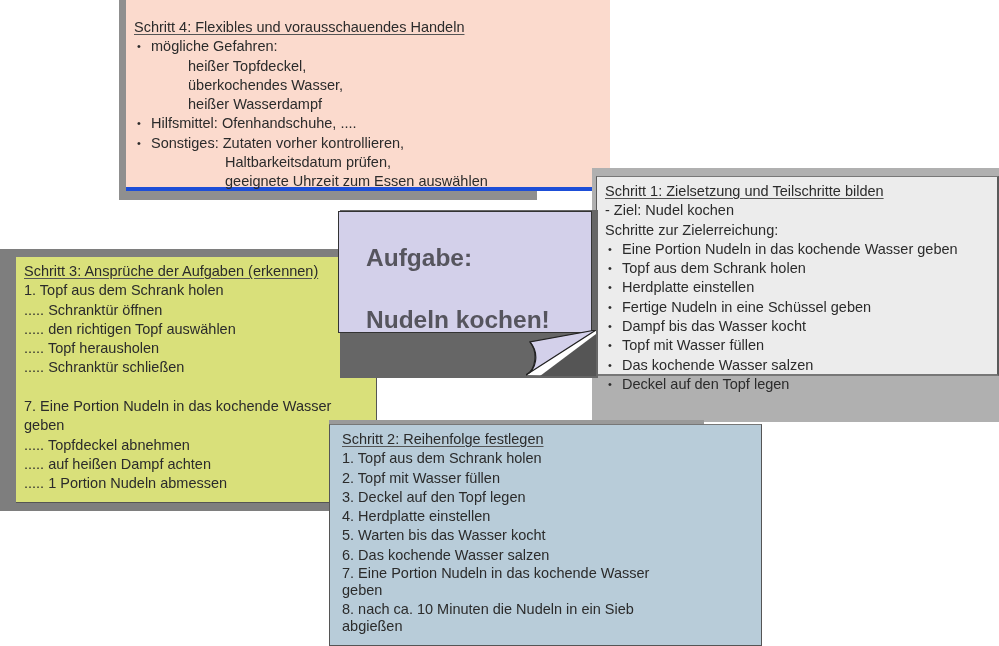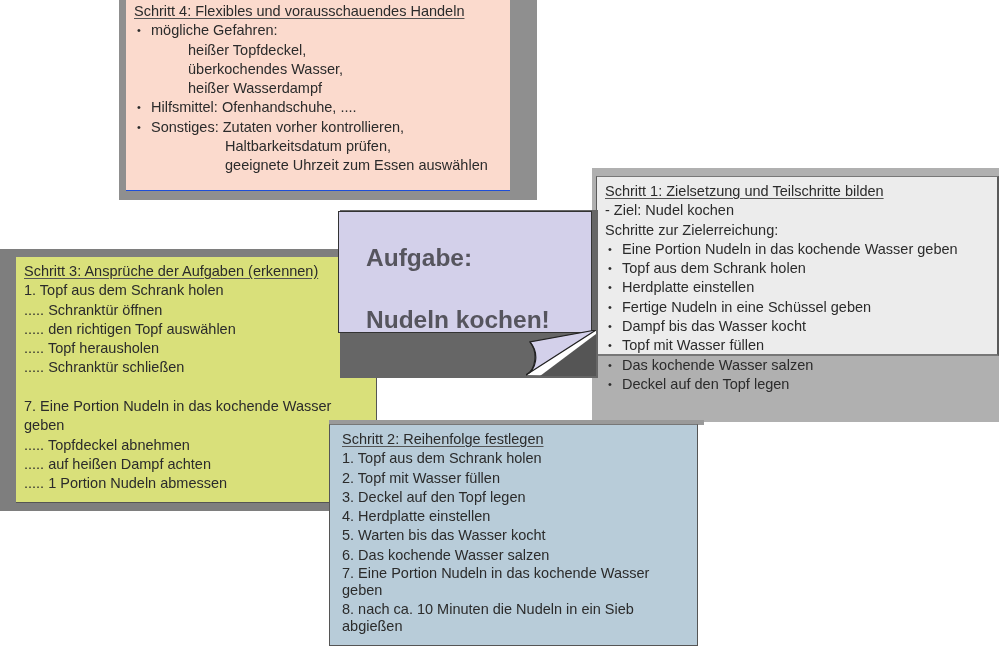--- a/index.html
+++ b/index.html
@@ -39,33 +39,33 @@
     }
     .indent1 { padding-left: 54px; display:block; }
     .indent2 { padding-left: 91px; display:block; }
 
     
     #s4-frame {
       left: 119px; top: 0px; width: 418px; height: 200px;
       background: #8f8f8f;
     }
     #s4 {
-      left: 126px; top: 0px; width: 384px; height: 191px;
+      left: 126px; top: 0px; width: 484px; height: 191px;
       background: #fbdacd;
-      border-bottom: 1px solid #1d4ed8;
-      padding: 2px 0 0 8px;
+      border-bottom: 4px solid #1d4ed8;
+      padding: 18px 0 0 8px;
     }
 
     
     #s1-frame {
       left: 592px; top: 168px; width: 407px; height: 254px;
       background: #b0b0b0;
     }
     #s1 {
-      left: 596px; top: 176px; width: 403px; height: 180px;
+      left: 596px; top: 176px; width: 403px; height: 200px;
       background: #ececec;
       border-left: 1px solid #5a5a5a;
       border-top: 1px solid #777;
       border-right: 2px solid #5a5a5a;
       border-bottom: 2px solid #777;
       padding: 5px 0 0 8px;
     }
 
     
     #s3-frame {
@@ -98,21 +98,21 @@
     }
     #task .task-line { display: block; white-space: nowrap; }
     #task .task-gap { display: block; height: 31px; }
     #task-curl {
       position: absolute;
       left: 526px; top: 330px; width: 70px; height: 46px;
     }
 
     
     #s2 {
-      left: 329px; top: 424px; width: 369px; height: 222px;
+      left: 329px; top: 424px; width: 433px; height: 222px;
       background: #b8ccd9;
       border: 1.5px solid #555;
       border-top-color: #777;
       padding: 5px 0 0 12px;
     }
     #s2-topshadow {
       left: 329px; top: 420px; width: 375px; height: 5px;
       background: #9a9a9a;
     }
   </style>

